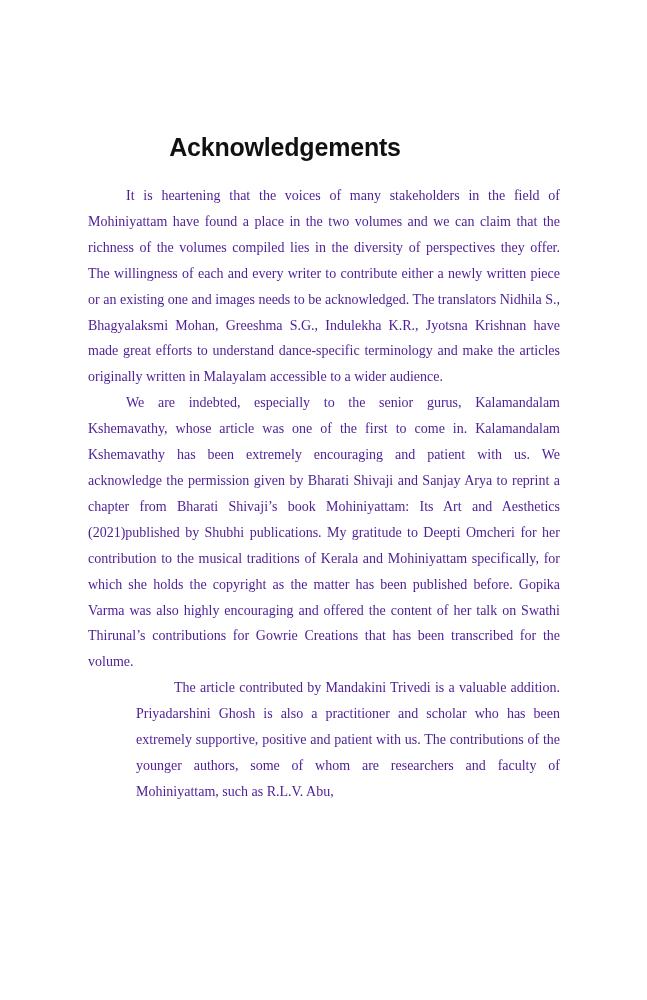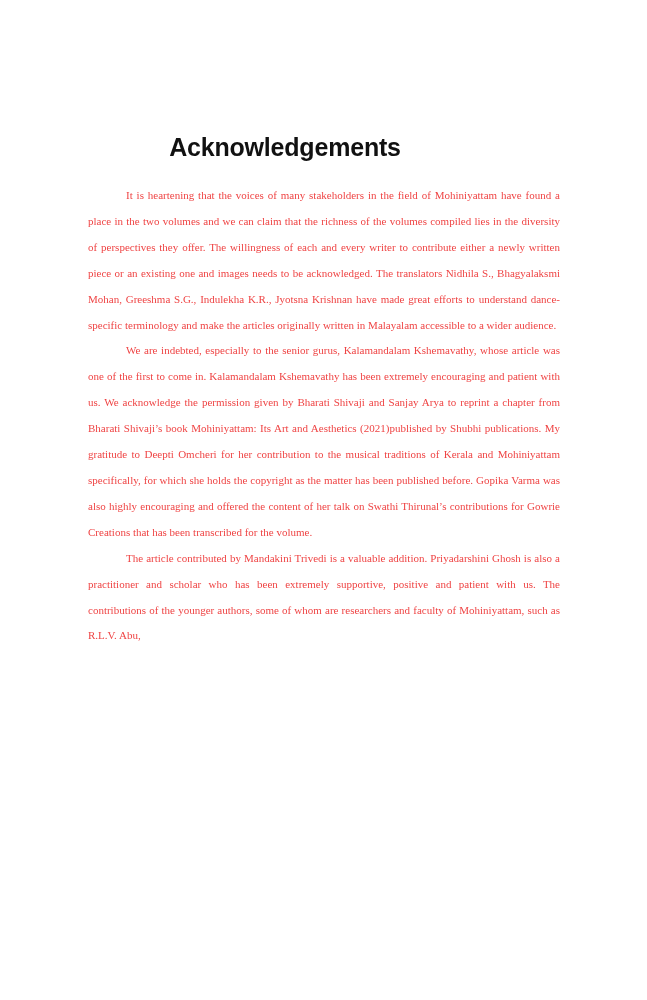--- a/index.html
+++ b/index.html
@@ -28,35 +28,36 @@
     color: #111111;
     line-height: 1.1;
     margin-top: 8px;
   }
   .body-block {
     position: absolute;
     top: 183px;
     left: 88px;
     width: 472px;
     font-family: "Liberation Serif", "DejaVu Serif", serif;
-    font-size: 11px;
+    font-size: 14px;
     line-height: 25.9px;
-    color: #ef4444;
+    color: #4c1d95;
     text-align: justify;
     text-justify: inter-word;
     -webkit-hyphens: none;
     hyphens: none;
   }
   .body-block p {
     margin: 0;
     text-indent: 38px;
     text-align: justify;
   }
   .body-block p:last-child {
     text-align: justify;
+    margin-left: 48px;
   }
   .it {
   }
 </style>
 </head>
 <body>
 
 <div class="page">
 
   <h1 class="page-title">Acknowledgements</h1>

